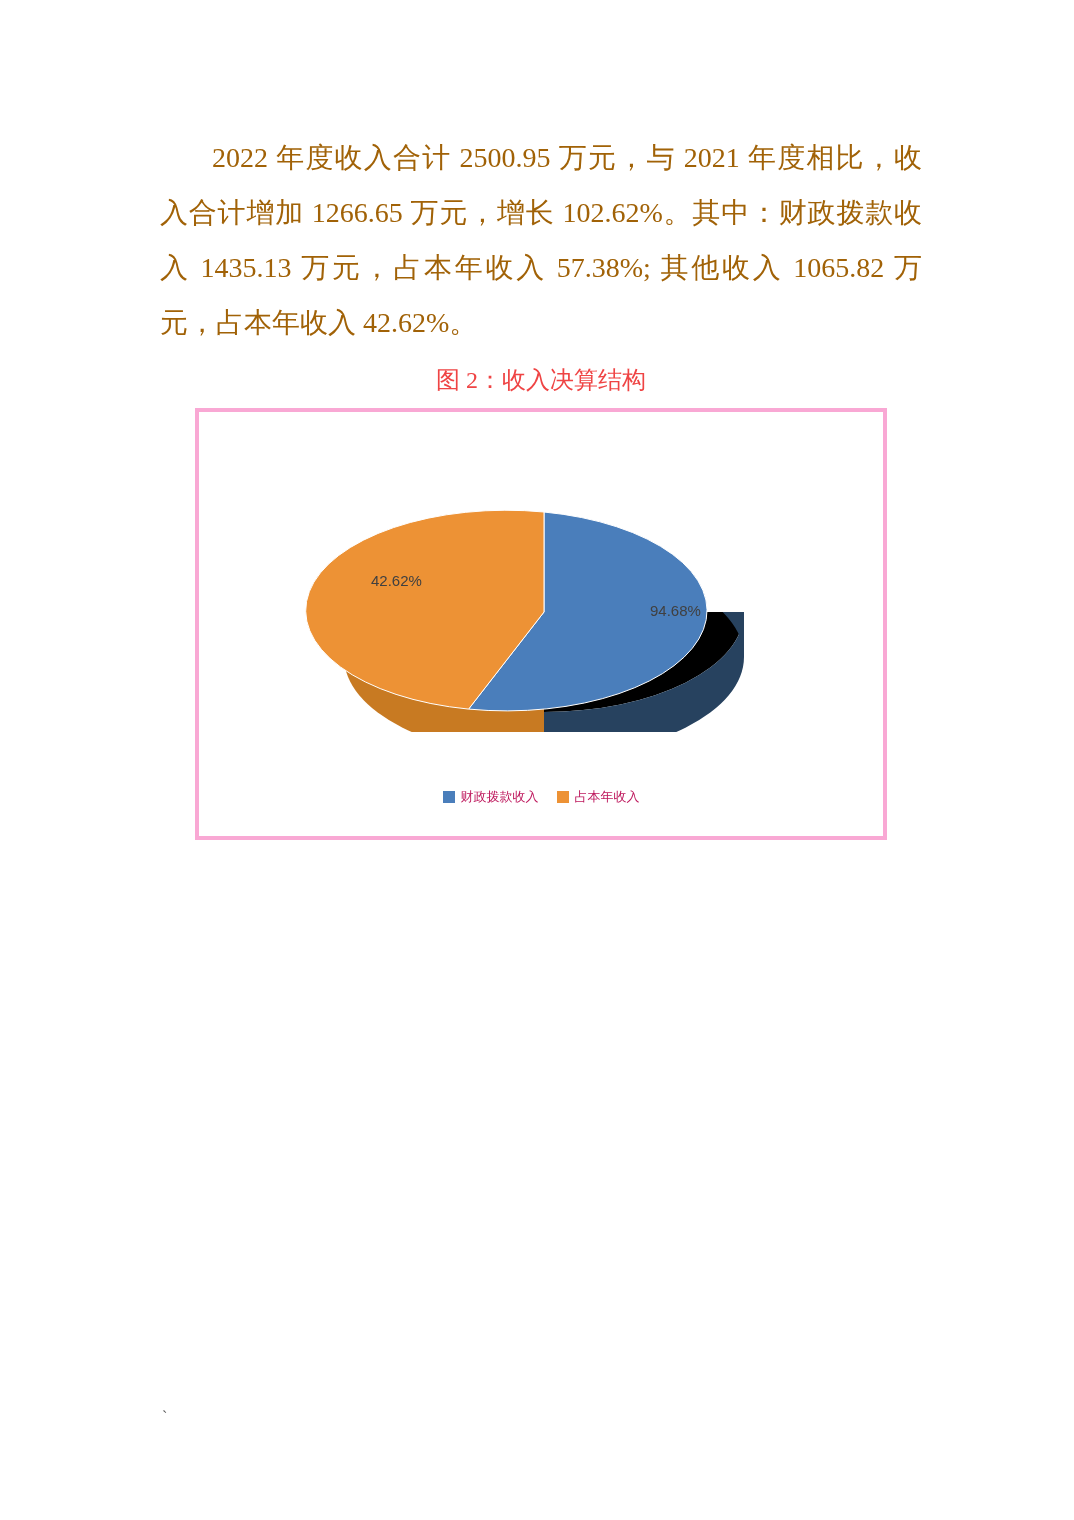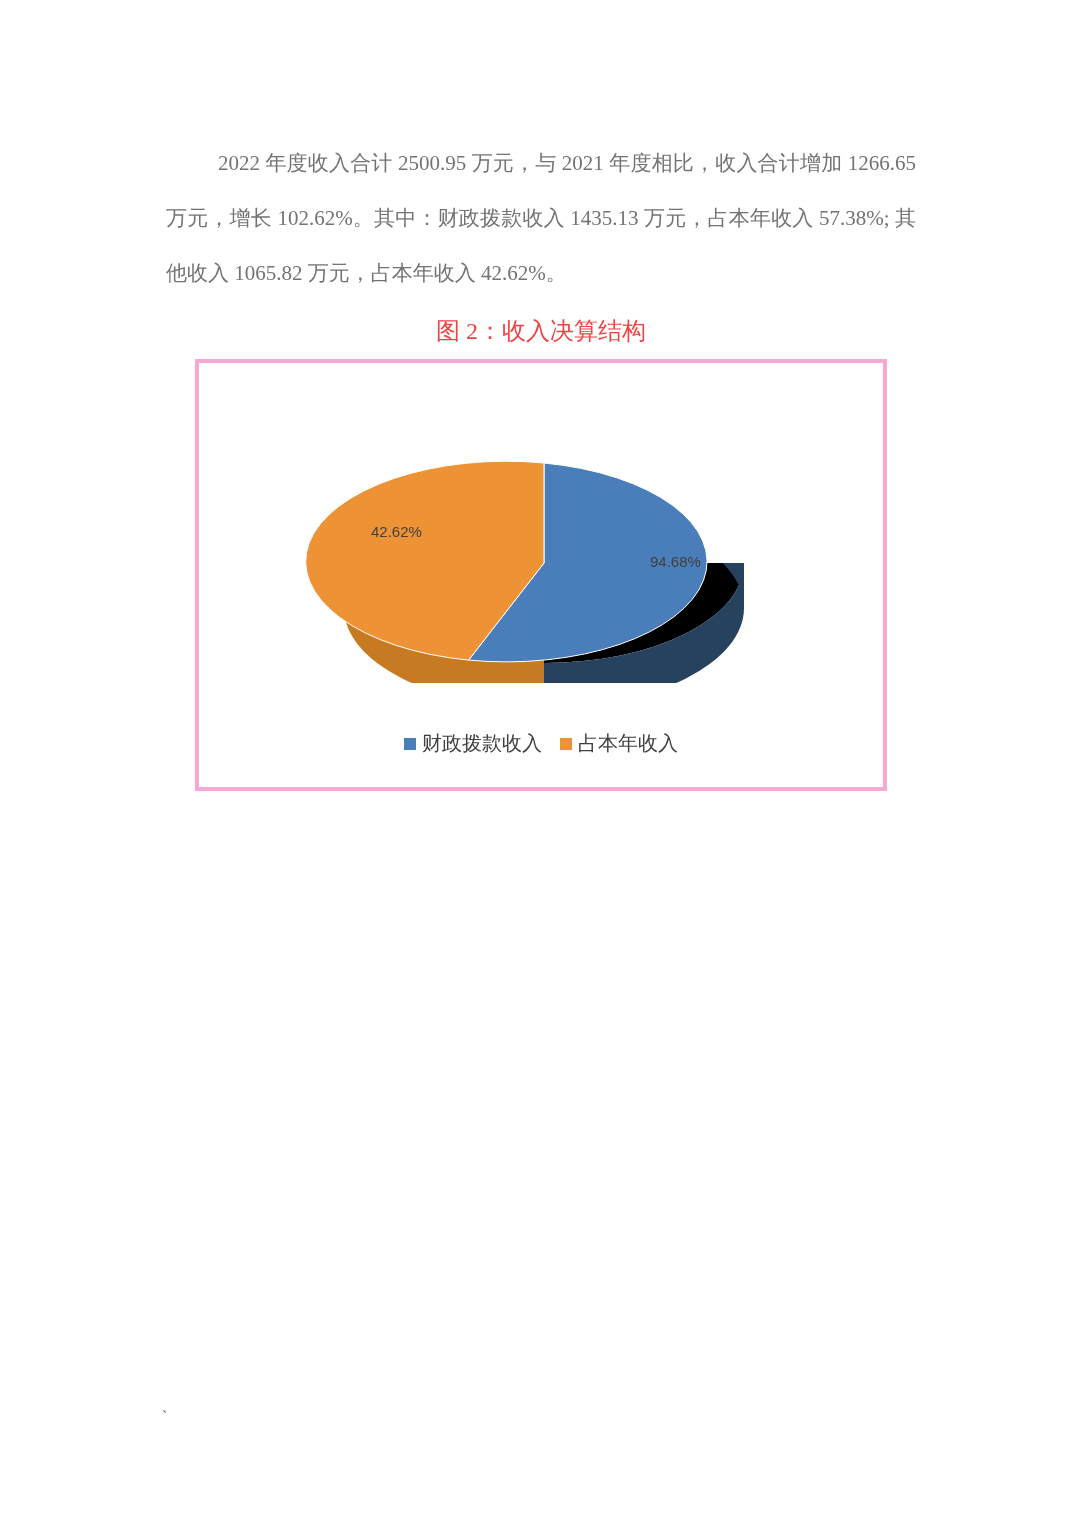--- a/index.html
+++ b/index.html
@@ -28,27 +28,27 @@
     font-family: "Liberation Sans", sans-serif;
     font-weight: bold;
     font-size: 27px;
     letter-spacing: 1px;
     color: #000000;
     margin: 0 0 18px 0;
     padding-left: 4px;
   }
   .body-paragraph {
     font-family: "Liberation Serif", serif;
-    font-size: 21px;
+    font-size: 28px;
     line-height: 55px;
-    color: #737373;
+    color: #a16207;
     text-align: justify;
     text-justify: inter-ideograph;
     text-indent: 52px;
-    margin: 6px;
+    margin: 0;
   }
   .figure-caption {
     font-family: "Liberation Serif", serif;
     font-size: 24px;
     color: #ef4444;
     text-align: center;
     margin: 14px 0 12px 0;
   }
   .chart-frame {
     position: relative;
@@ -94,22 +94,22 @@
     align-items: center;
     gap: 6px;
   }
   .legend-swatch {
     width: 12px;
     height: 12px;
     display: inline-block;
   }
   .legend-text {
     font-family: Liberation Serif, serif;
-    font-size: 20px;
-    color: #404040;
+    font-size: 13px;
+    color: #be185d;
   }
   .footer {
     position: absolute;
     left: 0;
     right: 0;
     bottom: 88px;
     height: 24px;
   }
   .footer-mark {
     position: absolute;

